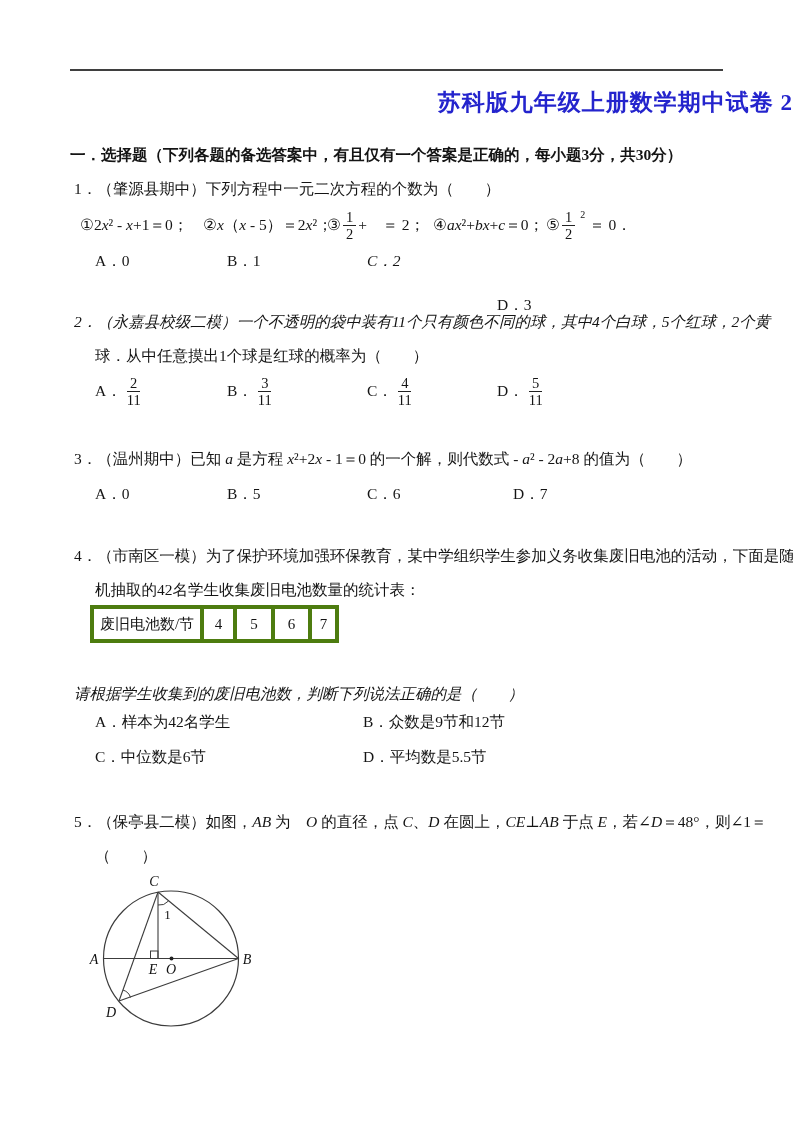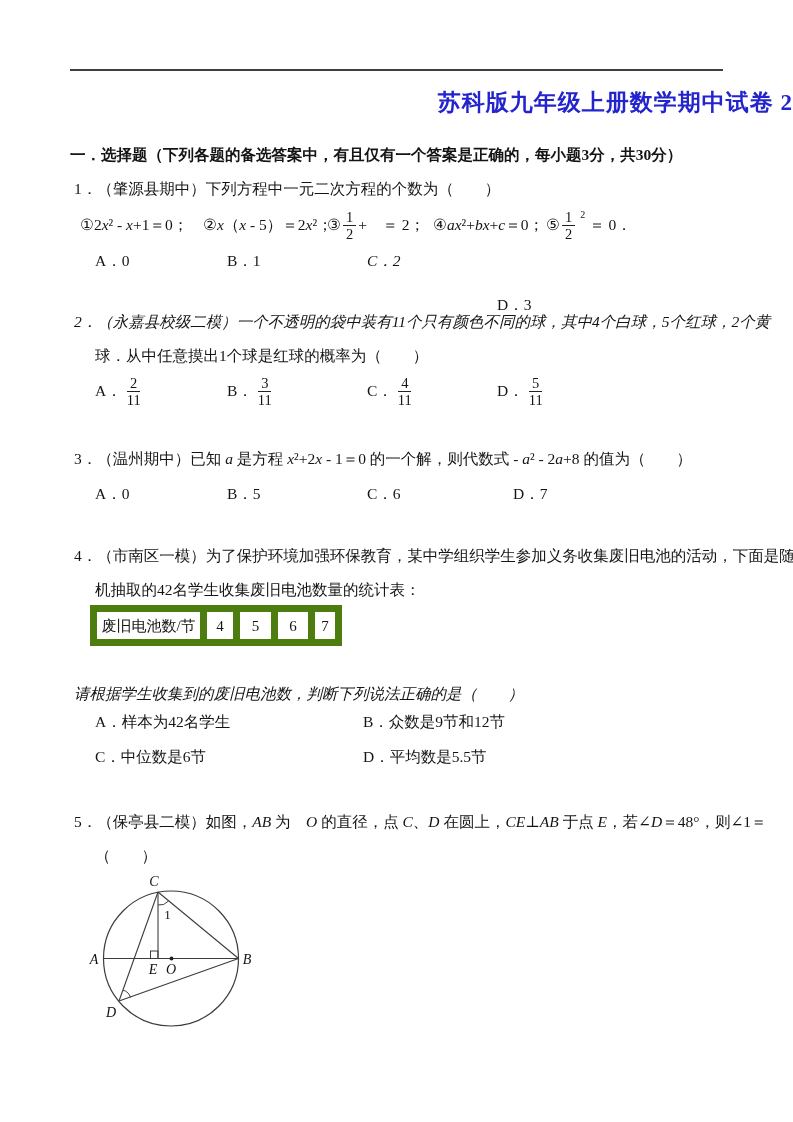--- a/index.html
+++ b/index.html
@@ -16,21 +16,21 @@
   .title { position:absolute; top:93px; left:0; width:100%; text-align:right;
            font-size:23px; font-weight:bold; letter-spacing:1px; }
   .eq { display:inline-flex; align-items:center; }
   .eq > span { white-space:pre; }
   .frac { display:inline-flex; flex-direction:column; align-items:center;
           font-size:14.5px; line-height:16px; margin:0 2px; }
   .frac .num { display:block; padding:0 3px; border-bottom:1.3px solid #222; }
   .frac .den { display:block; padding:0 3px; }
   .sup { font-size:10px; align-self:flex-start; margin:1px 4px 0 3px; }
   table.stat { border-collapse:collapse; }
-  table.stat td { border:7px solid #4d7c0f; text-align:center; vertical-align:middle;
+  table.stat td { border:4px solid #4d7c0f; text-align:center; vertical-align:middle;
                   height:34px; font-size:15px; padding:0 4px; }
   td.c0 { width:110px; } td.c1 { width:33px; } td.c2 { width:38px; }
   td.c3 { width:37px; } td.c4 { width:27px; }
   svg text { font-family:"Liberation Serif","DejaVu Serif",serif; }
 </style>
 </head>
 <body>
 
 <div class="rule"></div>
 

